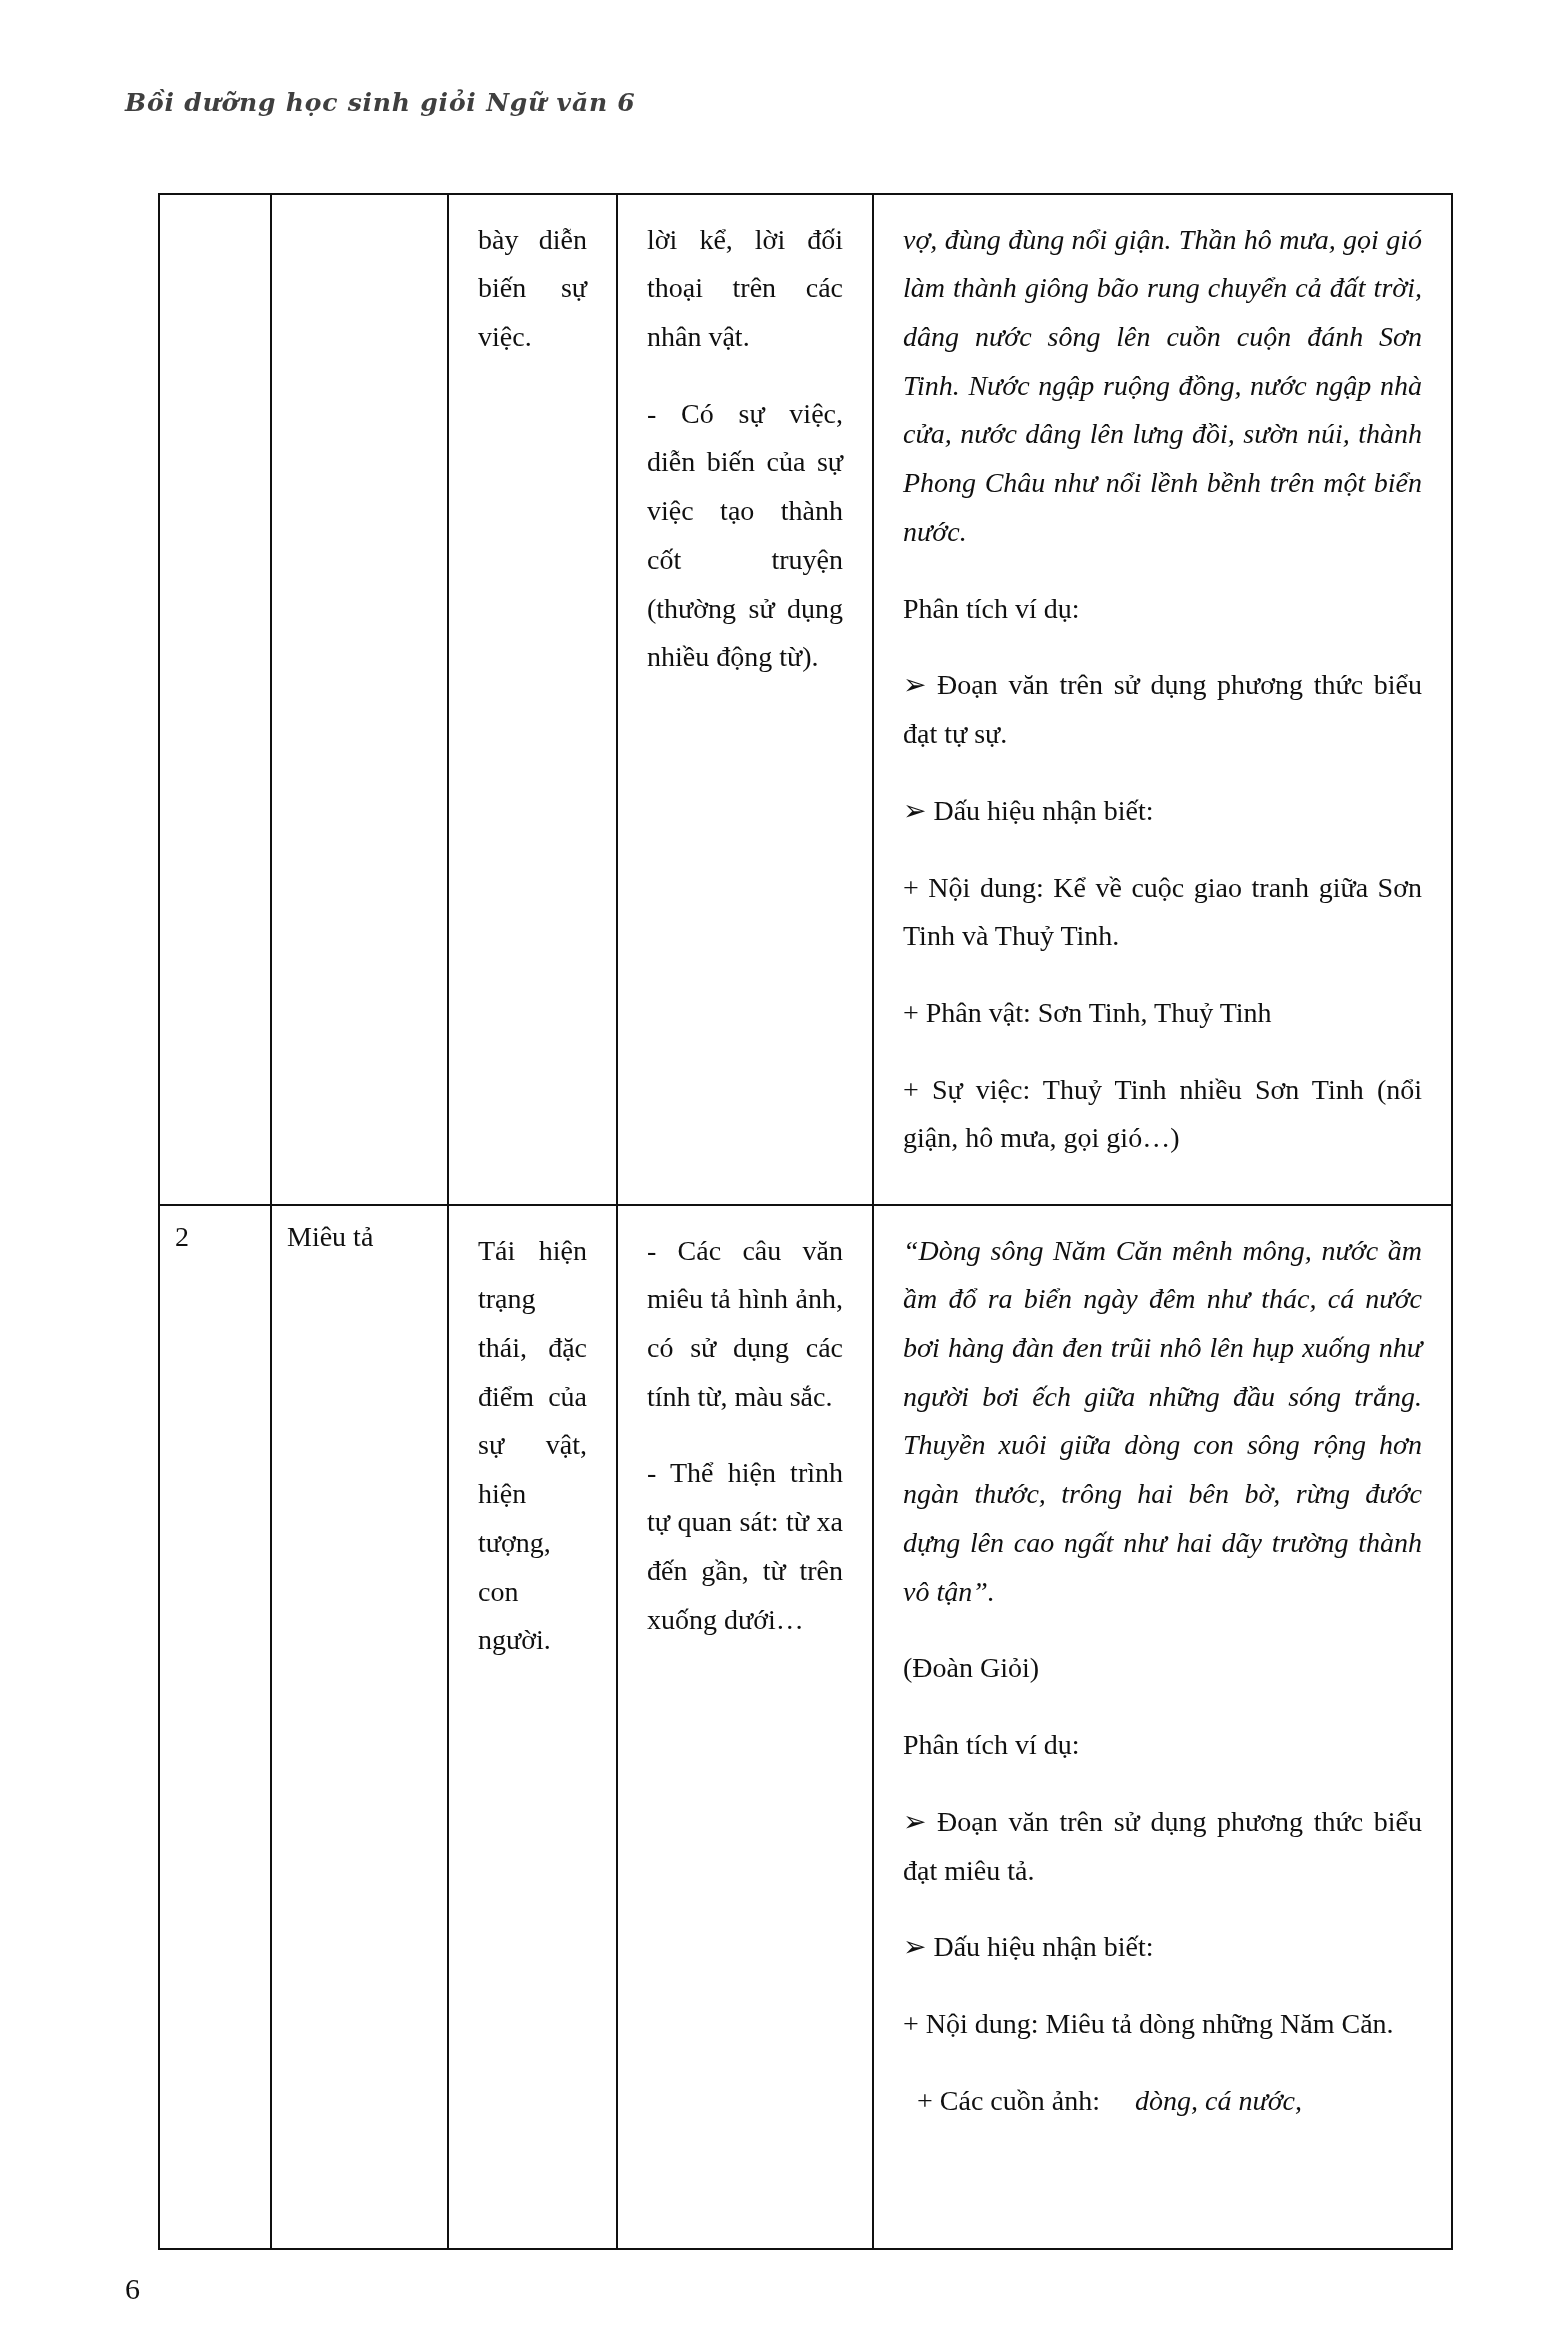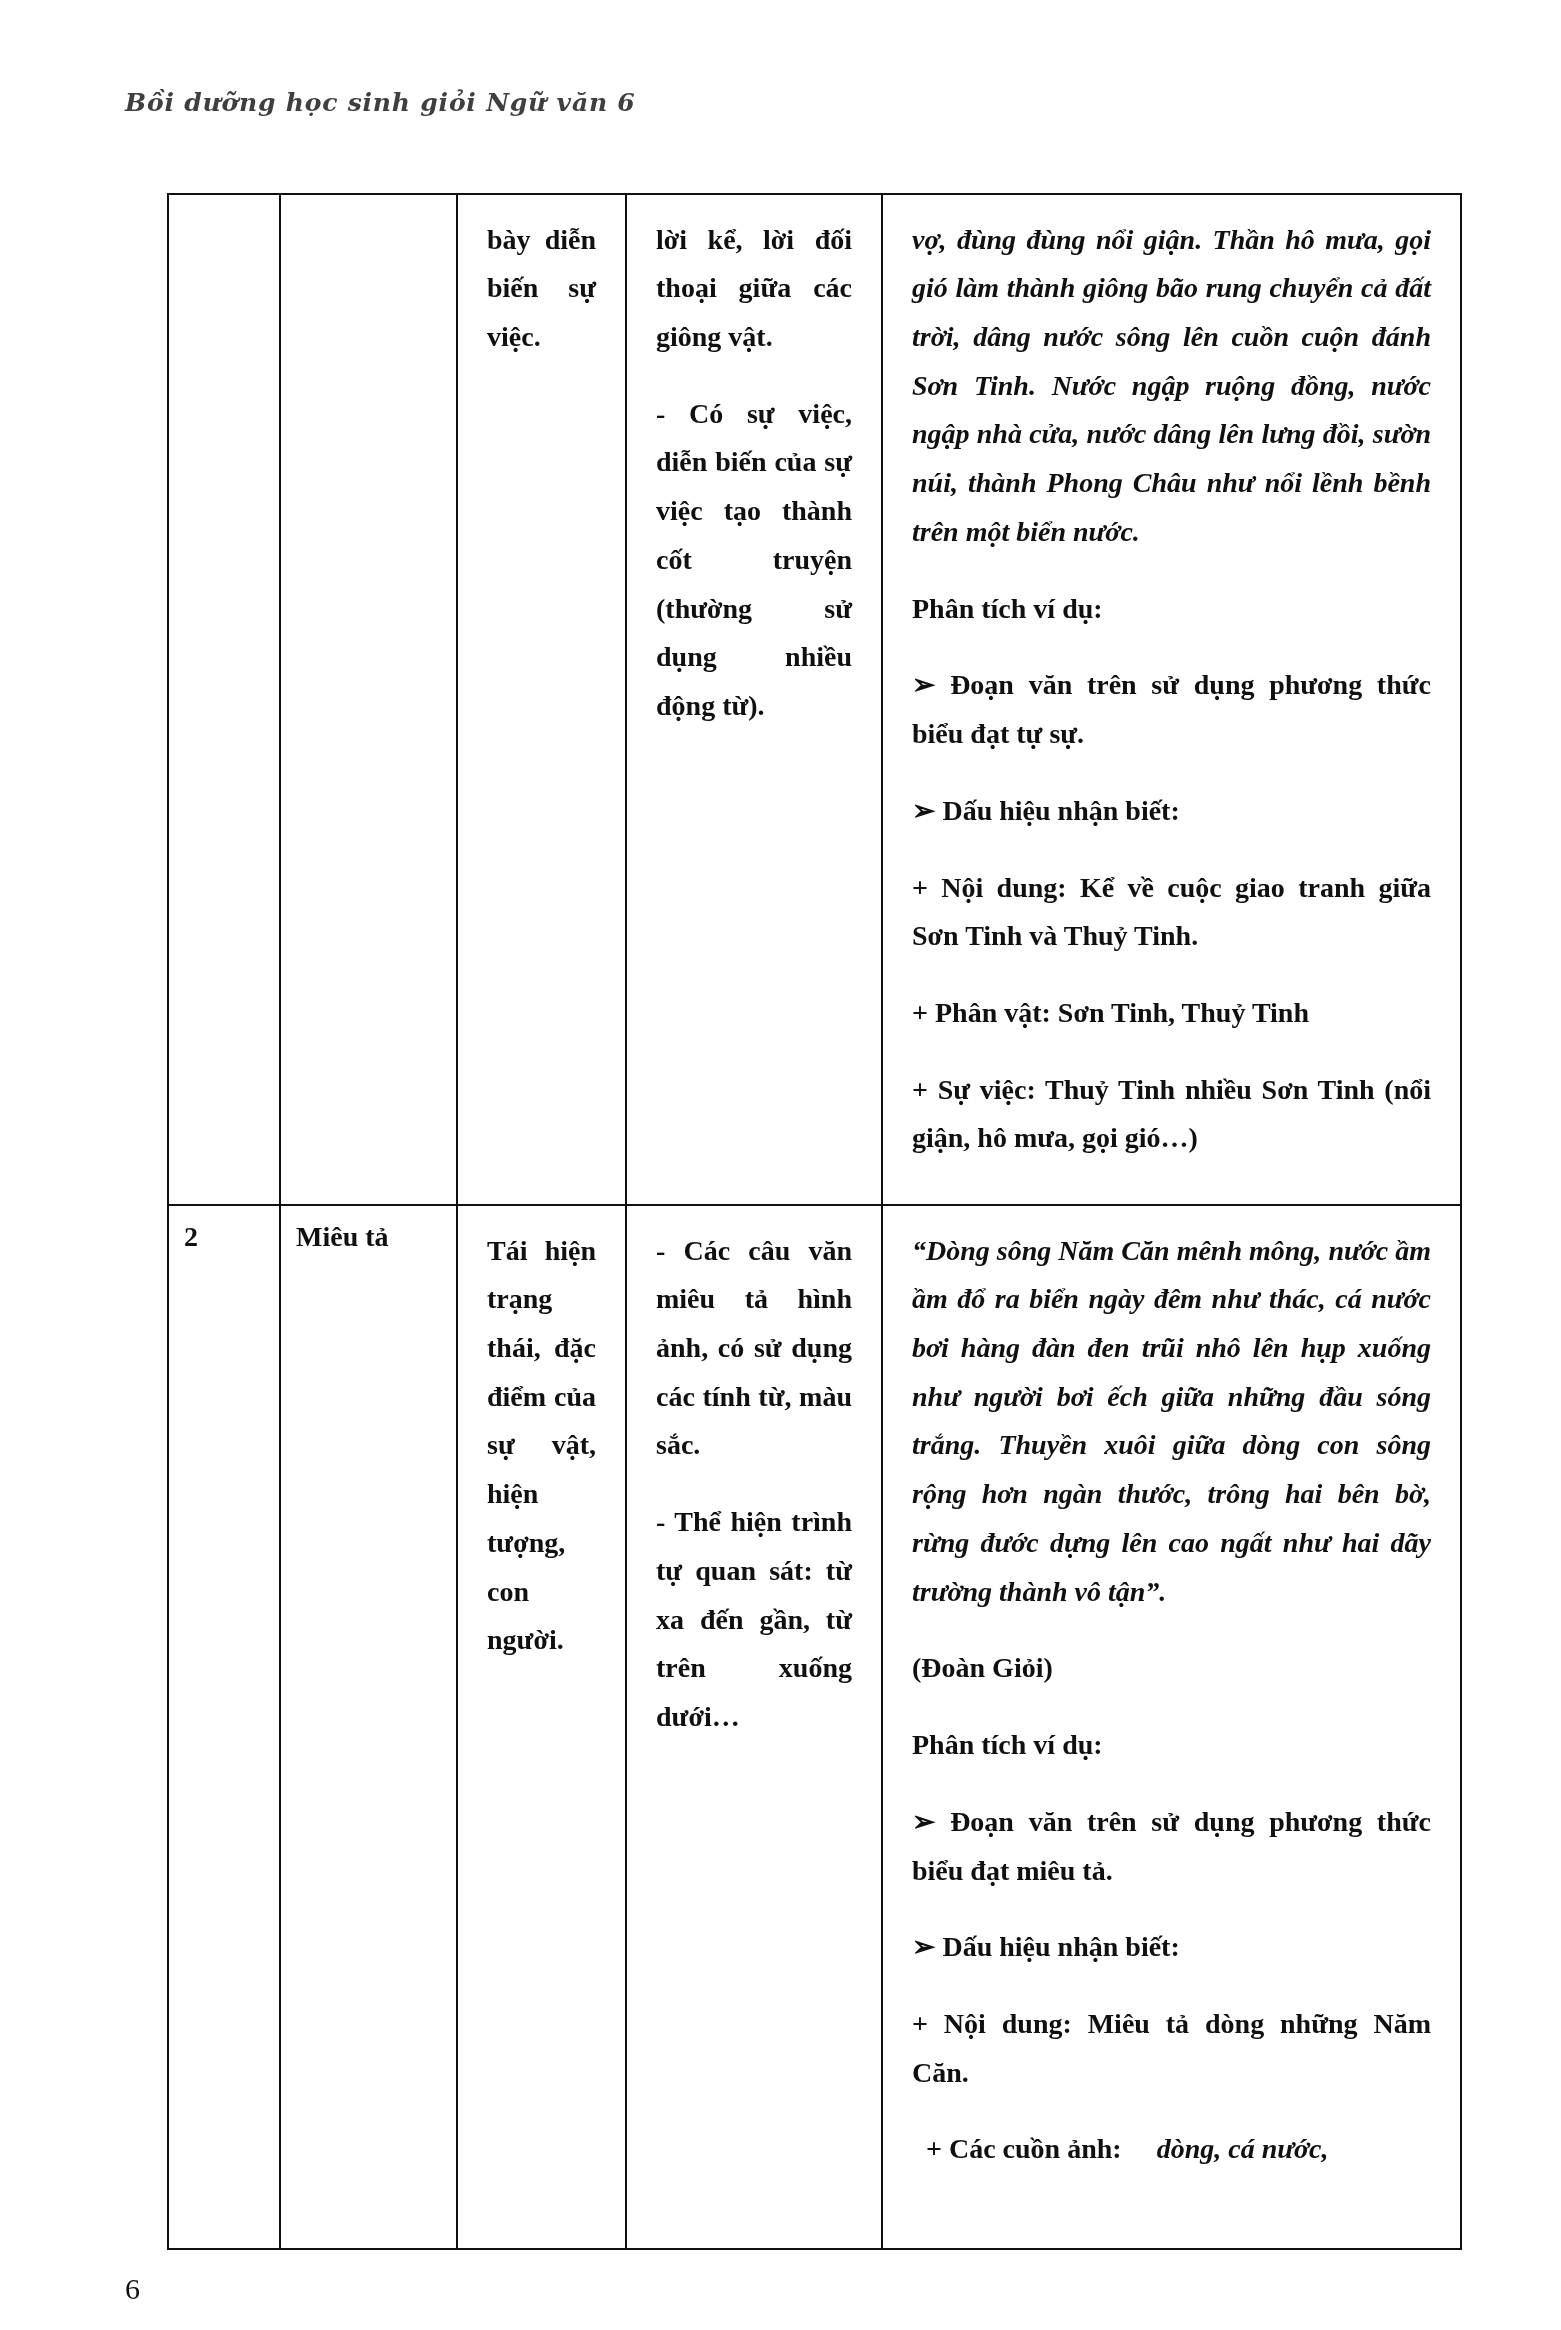--- a/index.html
+++ b/index.html
@@ -21,26 +21,25 @@
     top: 46px;
     font-family: "DejaVu Serif", serif;
     font-style: italic;
     font-weight: bold;
     font-size: 25px;
     letter-spacing: 0.8px;
     color: #3f3f3f;
   }
   table.content-table {
     position: absolute;
-    left: 139px;
+    left: 130px;
     top: 165px;
     width: 1294px;
     border-collapse: collapse;
     table-layout: fixed;
-    font-weight: bold;
   }
   table.content-table td {
     border: 2.5px solid #101010;
     vertical-align: top;
     padding: 6.6px 15px 8.3px 15px;
     font-size: 28px;
     line-height: 1.74;
     color: #101010;
   }
   tr.row-1 { height: 1011px; }
@@ -74,21 +73,21 @@
       <col style="width:579px">
     </colgroup>
     <tbody>
       <tr class="row-1">
         <td class="col-num"></td>
         <td></td>
         <td>
             <p class="para">bày diễn biến sự việc.</p>
           </td>
         <td>
-            <p class="para">lời kể, lời đối thoại giữa các giông vật.</p>
+            <p class="para">lời kể, lời đối thoại trên các nhân vật.</p>
             <p class="para">- Có sự việc, diễn biến của sự việc tạo thành cốt truyện (thường sử dụng nhiều động từ).</p>
           </td>
         <td>
             <p class="para italic">vợ, đùng đùng nổi giận. Thần hô mưa, gọi gió làm thành giông bão rung chuyển cả đất trời, dâng nước sông lên cuồn cuộn đánh Sơn Tinh. Nước ngập ruộng đồng, nước ngập nhà cửa, nước dâng lên lưng đồi, sườn núi, thành Phong Châu như nổi lềnh bềnh trên một biển nước.</p>
             <p class="para">Phân tích ví dụ:</p>
             <p class="para">➢ Đoạn văn trên sử dụng phương thức biểu đạt tự sự.</p>
             <p class="para">➢ Dấu hiệu nhận biết:</p>
             <p class="para">+ Nội dung: Kể về cuộc giao tranh giữa Sơn Tinh và Thuỷ Tinh.</p>
             <p class="para">+ Phân vật: Sơn Tinh, Thuỷ Tinh</p>
             <p class="para">+ Sự việc: Thuỷ Tinh nhiều Sơn Tinh (nổi giận, hô mưa, gọi gió…)</p>

